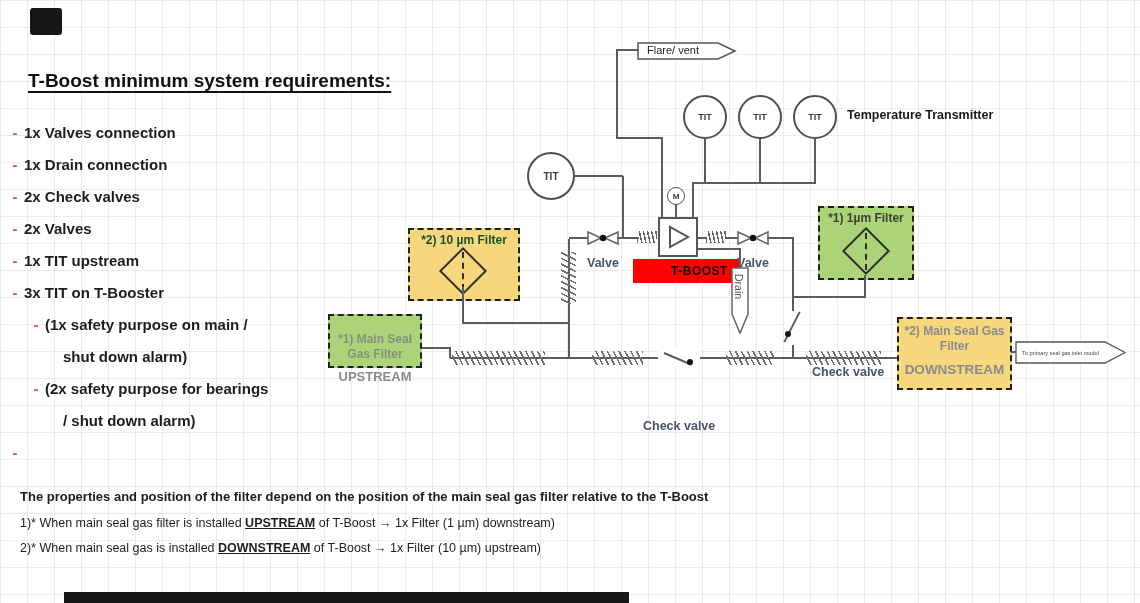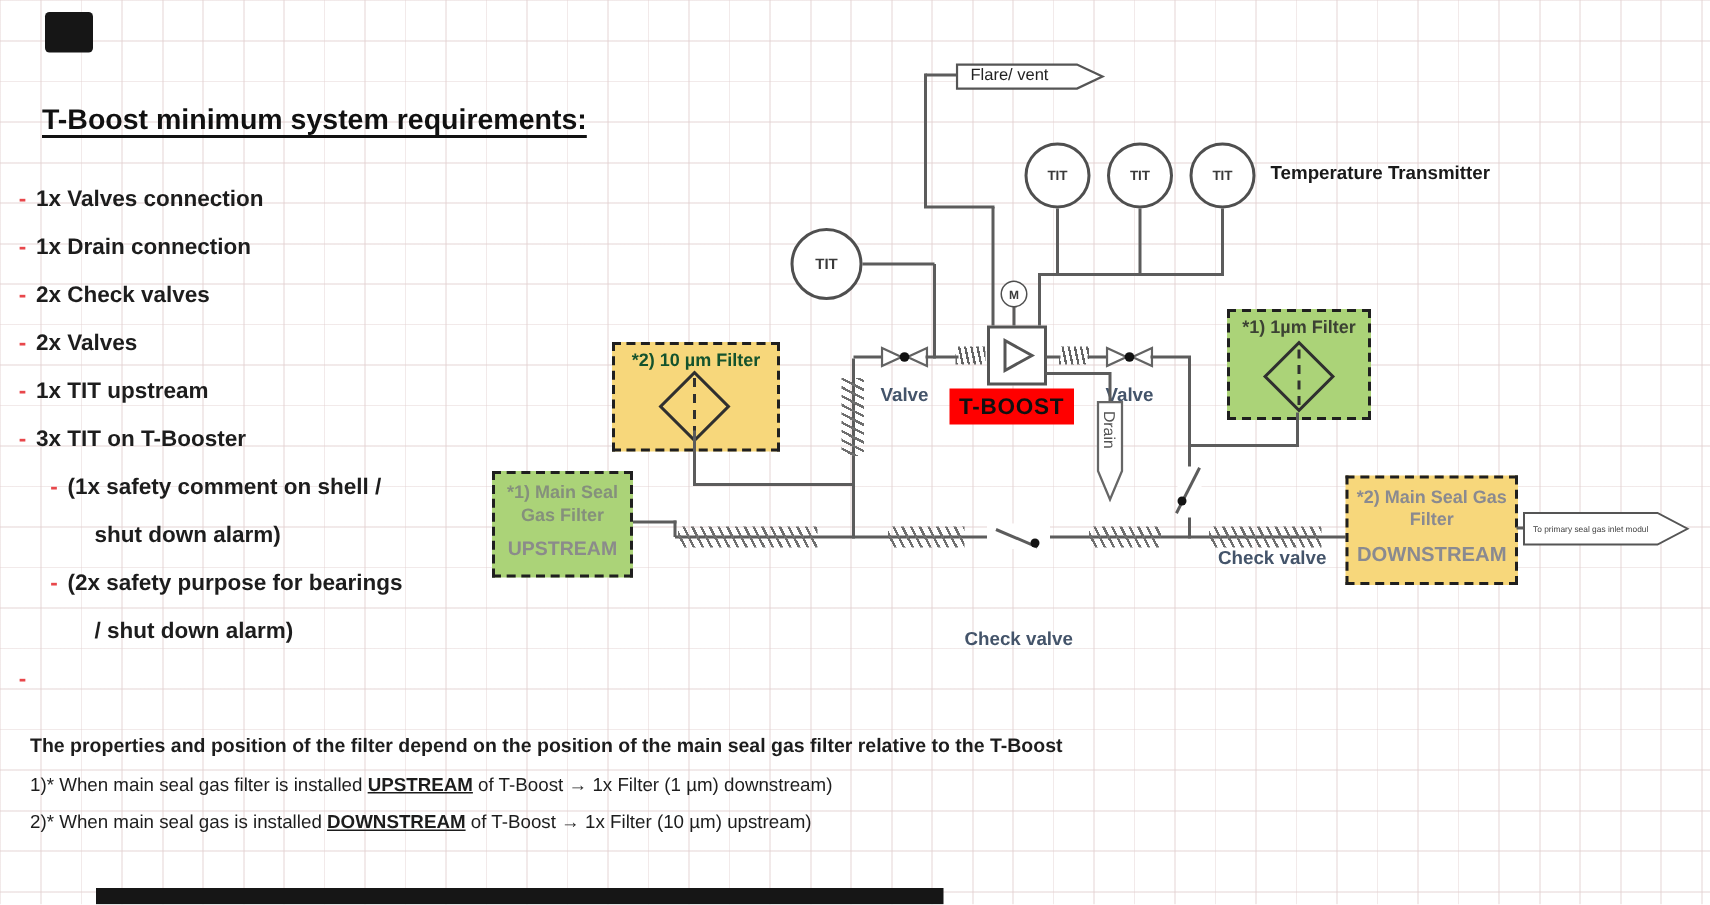--- a/index.html
+++ b/index.html
@@ -33,21 +33,21 @@
   .diamond{position:absolute;width:34px;height:34px;border:2px solid #2f2f2f;transform:rotate(45deg);box-sizing:border-box;}
   .dcenter{position:absolute;border-left:2px dashed #2f2f2f;}
   .coil{position:absolute;width:20px;height:12px;
     background:repeating-linear-gradient(78deg,#636363 0 1.5px,transparent 1.5px 4px);}
   .hatch-h{position:absolute;height:14px;
     background:repeating-linear-gradient(63deg,transparent 0 3.6px,#6e6e6e 3.6px 5.2px);}
   .hatch-v{position:absolute;width:15px;
     background:repeating-linear-gradient(27deg,transparent 0 3.6px,#6e6e6e 3.6px 5.2px);}
   .graybox{position:absolute;background:#161616;}
   .redlbl{position:absolute;left:633px;top:259px;width:83px;height:24px;background:#ff0000;
-    display:flex;align-items:center;justify-content:center;font-size:15px;font-weight:700;color:#101010;letter-spacing:.5px;}
+    display:flex;align-items:center;justify-content:center;font-size:12px;font-weight:700;color:#101010;letter-spacing:.5px;padding-left:25px;}
   .tb-box{position:absolute;left:658px;top:217px;width:40px;height:40px;border:2px solid #555;background:#fff;box-sizing:border-box;}
   .flagtext{position:absolute;white-space:nowrap;color:#222;}
 </style>
 </head>
 <body>
 
 <div class="canvas">
 
   <div class="graybox" style="left:30px;top:8px;width:32px;height:27px;border-radius:3px;"></div>
   <div class="graybox" style="left:64px;top:592px;width:565px;height:11px;"></div>
@@ -74,21 +74,21 @@
     <div class="req-row lv1">
         <span class="dash">-</span>
         <span>1x TIT upstream</span>
       </div>
     <div class="req-row lv1">
         <span class="dash">-</span>
         <span>3x TIT on T-Booster</span>
       </div>
     <div class="req-row lv2">
         <span class="dash">-</span>
-        <span>(1x safety comment on shell /</span>
+        <span>(1x safety purpose on main /</span>
       </div>
     <div class="req-row cont2">
         <span>shut down alarm)</span>
       </div>
     <div class="req-row lv2">
         <span class="dash">-</span>
         <span>(2x safety purpose for bearings</span>
       </div>
     <div class="req-row cont2">
         <span>/ shut down alarm)</span>
@@ -202,21 +202,21 @@
     <div class="flbl" style="color:#14532d;">*2) 10 µm Filter</div>
   </div>
   <div class="diamond" style="left:446px;top:254px;"></div>
   <div class="dcenter" style="left:462px;top:252px;height:38px;"></div>
   <div class="vline" style="left:462px;top:287px;height:37px;"></div>
   <div class="hline" style="left:462px;top:322px;width:108px;"></div>
 
   <div class="vline" style="left:568px;top:239px;height:120px;"></div>
   <div class="hatch-v" style="left:561px;top:252px;height:52px;"></div>
 
-  <div class="fbox" style="left:328px;top:314px;width:94px;height:71px;background:#abd378;padding-top:5px;">
+  <div class="fbox" style="left:328px;top:314px;width:94px;height:54px;background:#abd378;padding-top:16px;">
     <div style="font-size:12px;font-weight:600;color:#85907c;line-height:15px;">*1) Main Seal</div>
     <div style="font-size:12px;font-weight:600;color:#85907c;line-height:15px;">Gas Filter</div>
     <div style="font-size:13px;font-weight:700;color:#8b8b8b;margin-top:7px;">UPSTREAM</div>
   </div>
   <div class="hline" style="left:422px;top:347px;width:29px;"></div>
   <div class="vline" style="left:449px;top:347px;height:11px;"></div>
 
   <div class="hline" style="left:450px;top:357px;width:448px;"></div>
   <div class="hatch-h" style="left:452px;top:351px;width:93px;"></div>
   <div class="hatch-h" style="left:592px;top:351px;width:51px;"></div>

